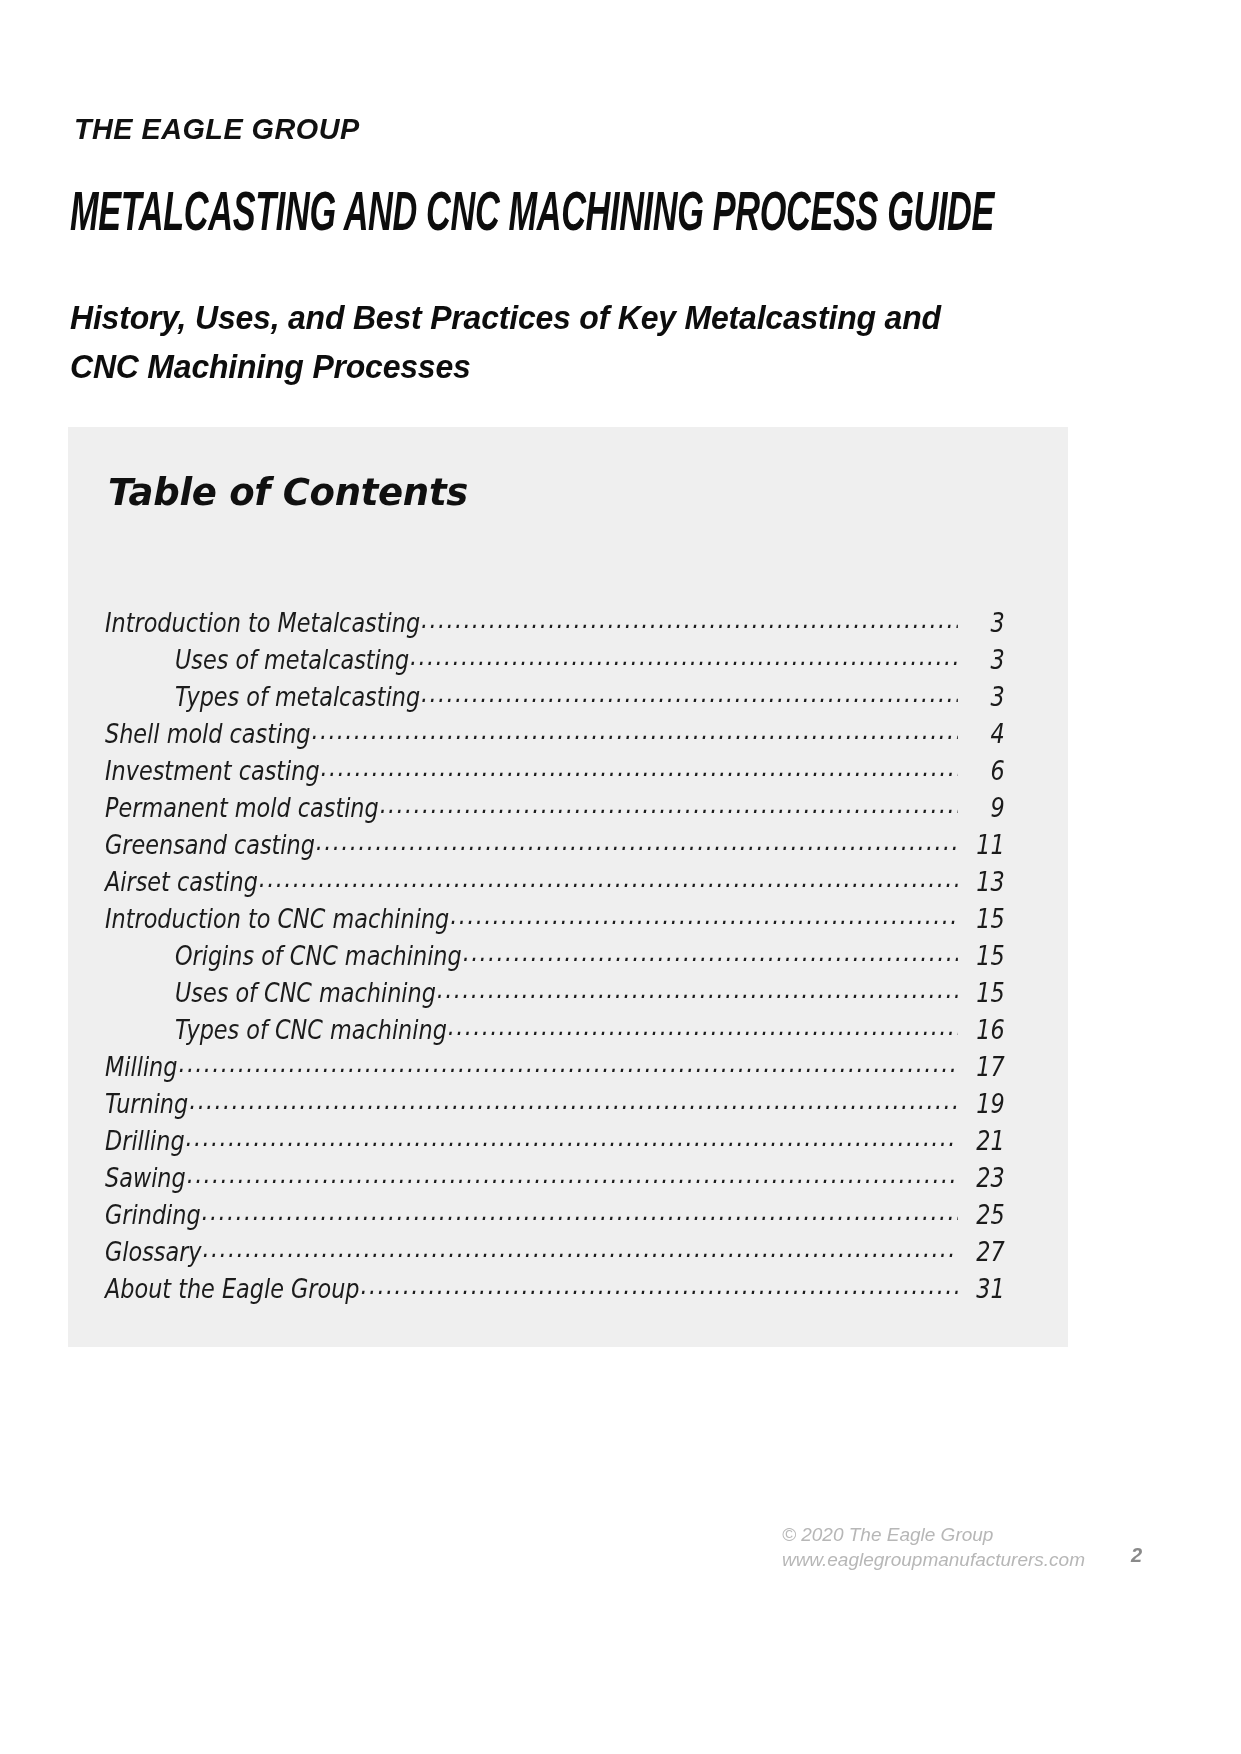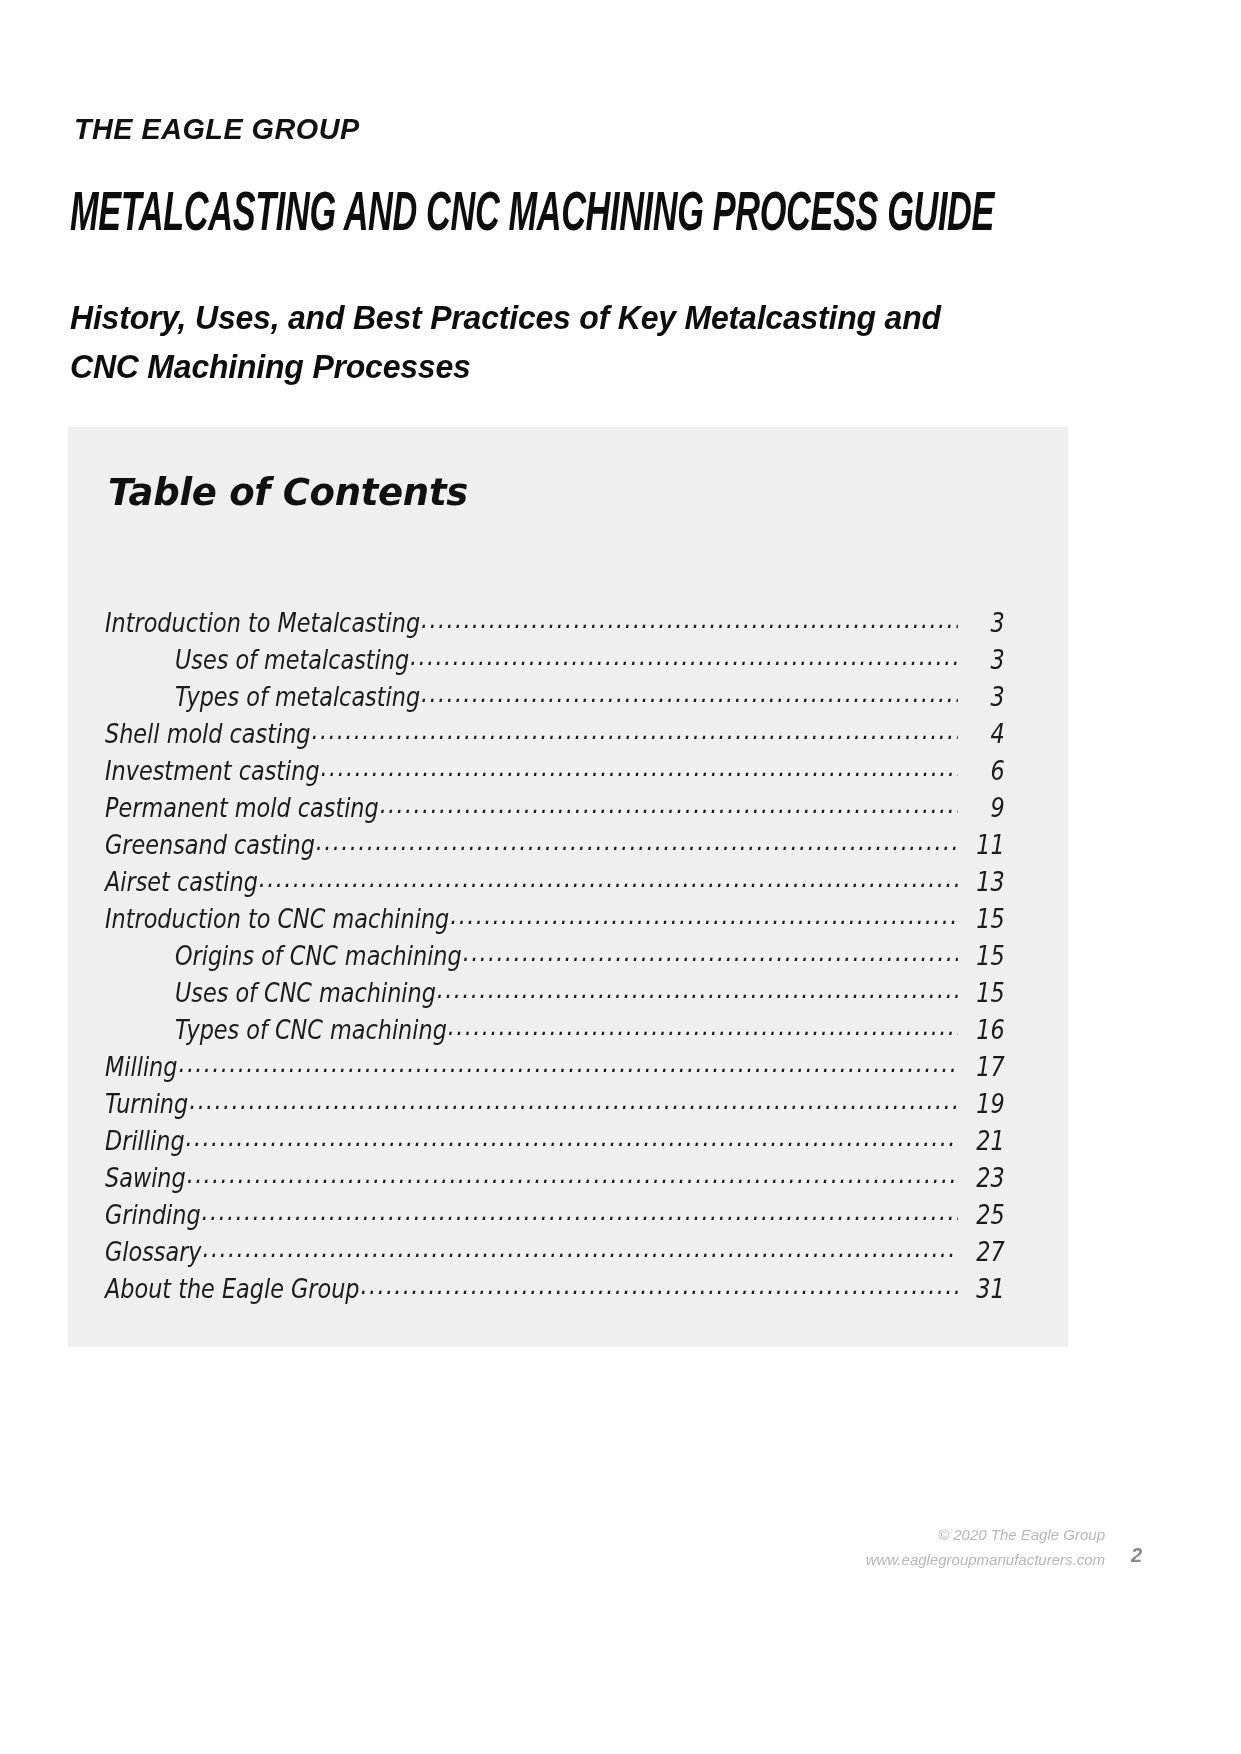--- a/index.html
+++ b/index.html
@@ -141,25 +141,24 @@
   .toc-page {
     flex: 0 0 auto;
     text-align: right;
     min-width: 44px;
     padding-left: 6px;
   }
 
   
   .footer {
     position: absolute;
-    right: 136px;
+    right: 156px;
     bottom: 182px;
-    text-align: right;
-    font-family: "Liberation Sans", sans-serif;
-    font-size: 15px;
+    font-family: "Liberation Sans", sans-serif;
+    font-size: 19px;
     line-height: 25px;
     color: #b7b7b7;
   }
   .footer div { white-space: nowrap; }
 
   .page-number {
     position: absolute;
     right: 99px;
     bottom: 187px;
     font-family: "Liberation Sans", sans-serif;

